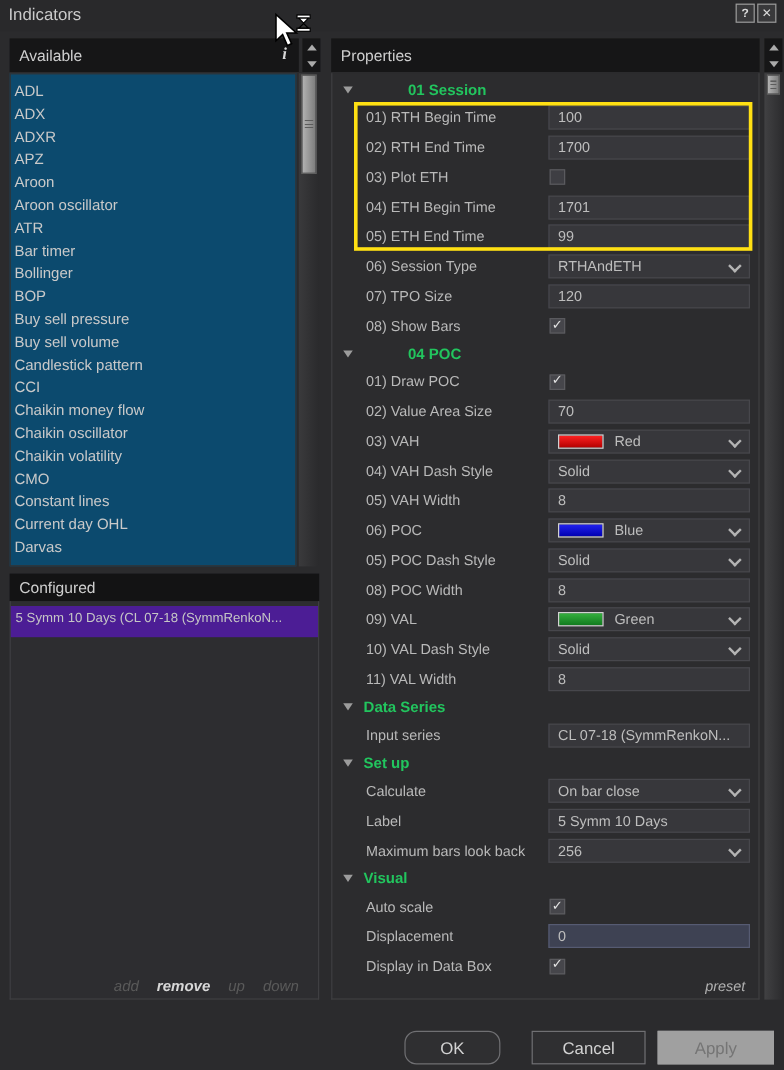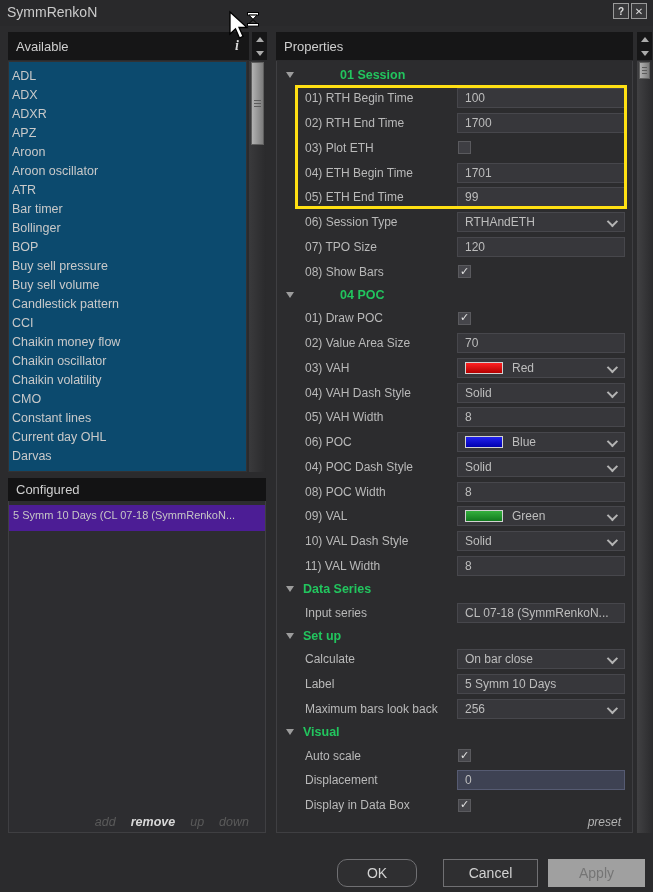--- a/index.html
+++ b/index.html
@@ -90,21 +90,21 @@
   .btn-ok{left:337px;width:80px;border-radius:10px;}
   .btn-cancel{left:443px;width:95px;}
   .btn-apply{left:548px;width:97px;background:#a0a0a0;border-color:#a0a0a0;color:#757575;}
   
   .cursor{position:absolute;left:227px;top:10px;z-index:99;pointer-events:none;}
 </style>
 </head>
 <body>
 
 <div class="titlebar">
-  <span class="title-text">SymmRenkoN</span>
+  <span class="title-text">Indicators</span>
   <span class="tb-btn tb-help">?</span>
   <span class="tb-btn tb-close">✕</span>
 </div>
 
 <div class="phead avail-head">
   <span>Available</span>
   <span class="info-i">i</span>
 </div>
 
 <div class="spinner sp-left">
@@ -259,21 +259,21 @@
   </div>
       <div class="prow">
     <span class="plabel">06) POC</span>
     <div class="pfield">
       <span class="swatch" style="background: linear-gradient(rgb(34, 34, 238), rgb(0, 0, 176));"></span>
       <span>Blue</span>
       <span class="chev"></span>
     </div>
   </div>
       <div class="prow">
-    <span class="plabel">04) POC Dash Style</span>
+    <span class="plabel">05) POC Dash Style</span>
     <div class="pfield">
       <span>Solid</span>
       <span class="chev"></span>
     </div>
   </div>
       <div class="prow">
     <span class="plabel">08) POC Width</span>
     <div class="pfield">
           <span>8</span>
         </div>

